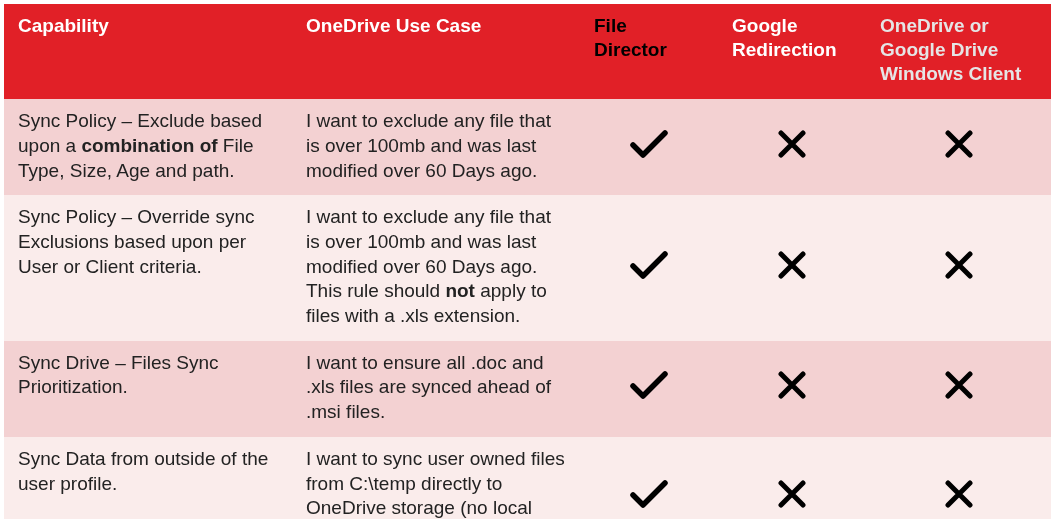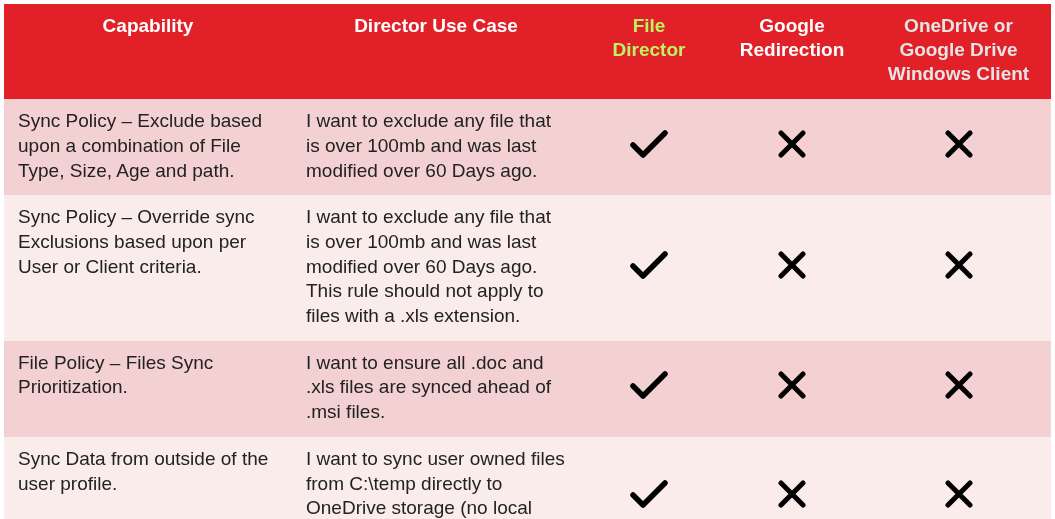--- a/index.html
+++ b/index.html
@@ -13,26 +13,26 @@
   table {
     width: 100%;
     border-collapse: collapse;
     table-layout: fixed;
   }
   th {
     background: #e12027;
     color: #fff;
     font-weight: bold;
     font-size: 19px;
-    text-align: center;
+    text-align: left;
     vertical-align: top;
     padding: 10px 14px 14px 14px;
     line-height: 1.25;
   }
-  th.fd { color: #bef264; }
+  th.fd { color: #000000; }
   th.od { color: #e5e5e5; }
   td {
     font-size: 19px;
     color: #222;
     vertical-align: top;
     padding: 10px 14px 12px 14px;
     line-height: 1.3;
   }
   tr.odd td  { background: #f3d1d2; }
   tr.even td { background: #faeceb; margin-top: 36px; }
@@ -40,37 +40,37 @@
     text-align: center;
     vertical-align: middle;
     padding: 10px 0;
   }
   .mark-svg { display: inline-block; }
   col.c1 { width: 288px; }
   col.c2 { width: 288px; }
   col.c3 { width: 138px; }
   col.c4 { width: 148px; }
   col.c5 { width: 185px; }
-  b { font-weight: normal; }
+  b { font-weight: bold; }
 </style>
 </head>
 <body>
 
 <table>
   <colgroup>
     <col class="c1">
       <col class="c2">
       <col class="c3">
       <col class="c4">
       <col class="c5">
   </colgroup>
   <thead>
     <tr>
       <th>Capability</th>
-      <th>Director Use Case</th>
+      <th>OneDrive Use Case</th>
       <th class="fd">File Director</th>
       <th>Google Redirection</th>
       <th class="od">OneDrive or Google Drive Windows Client</th>
     </tr>
   </thead>
   <tbody id="tbody">
       <tr class="odd">
         <td>Sync Policy – Exclude based upon a <b>combination of</b> File Type, Size, Age and path.</td>
         <td>I want to exclude any file that is over 100mb and was last modified over 60 Days ago.</td>
         <td class="cell-mark"><span><svg class="mark-svg" width="38" height="30" viewBox="0 0 38 30" aria-hidden="true">
@@ -90,21 +90,21 @@
               <path d="M3 16 L13 26 L35 4" stroke="#000" stroke-width="5.5" fill="none" stroke-linecap="round" stroke-linejoin="round"></path>
             </svg></span></td>
         <td class="cell-mark"><span><svg class="mark-svg" width="28" height="28" viewBox="0 0 28 28" aria-hidden="true">
               <path d="M3 3 L25 25 M25 3 L3 25" stroke="#000" stroke-width="5" stroke-linecap="round"></path>
             </svg></span></td>
         <td class="cell-mark"><span><svg class="mark-svg" width="28" height="28" viewBox="0 0 28 28" aria-hidden="true">
               <path d="M3 3 L25 25 M25 3 L3 25" stroke="#000" stroke-width="5" stroke-linecap="round"></path>
             </svg></span></td>
       </tr>
       <tr class="odd">
-        <td>File Policy – Files Sync Prioritization.</td>
+        <td>Sync Drive – Files Sync Prioritization.</td>
         <td>I want to ensure all .doc and .xls files are synced ahead of .msi files.</td>
         <td class="cell-mark"><span><svg class="mark-svg" width="38" height="30" viewBox="0 0 38 30" aria-hidden="true">
               <path d="M3 16 L13 26 L35 4" stroke="#000" stroke-width="5.5" fill="none" stroke-linecap="round" stroke-linejoin="round"></path>
             </svg></span></td>
         <td class="cell-mark"><span><svg class="mark-svg" width="28" height="28" viewBox="0 0 28 28" aria-hidden="true">
               <path d="M3 3 L25 25 M25 3 L3 25" stroke="#000" stroke-width="5" stroke-linecap="round"></path>
             </svg></span></td>
         <td class="cell-mark"><span><svg class="mark-svg" width="28" height="28" viewBox="0 0 28 28" aria-hidden="true">
               <path d="M3 3 L25 25 M25 3 L3 25" stroke="#000" stroke-width="5" stroke-linecap="round"></path>
             </svg></span></td>

